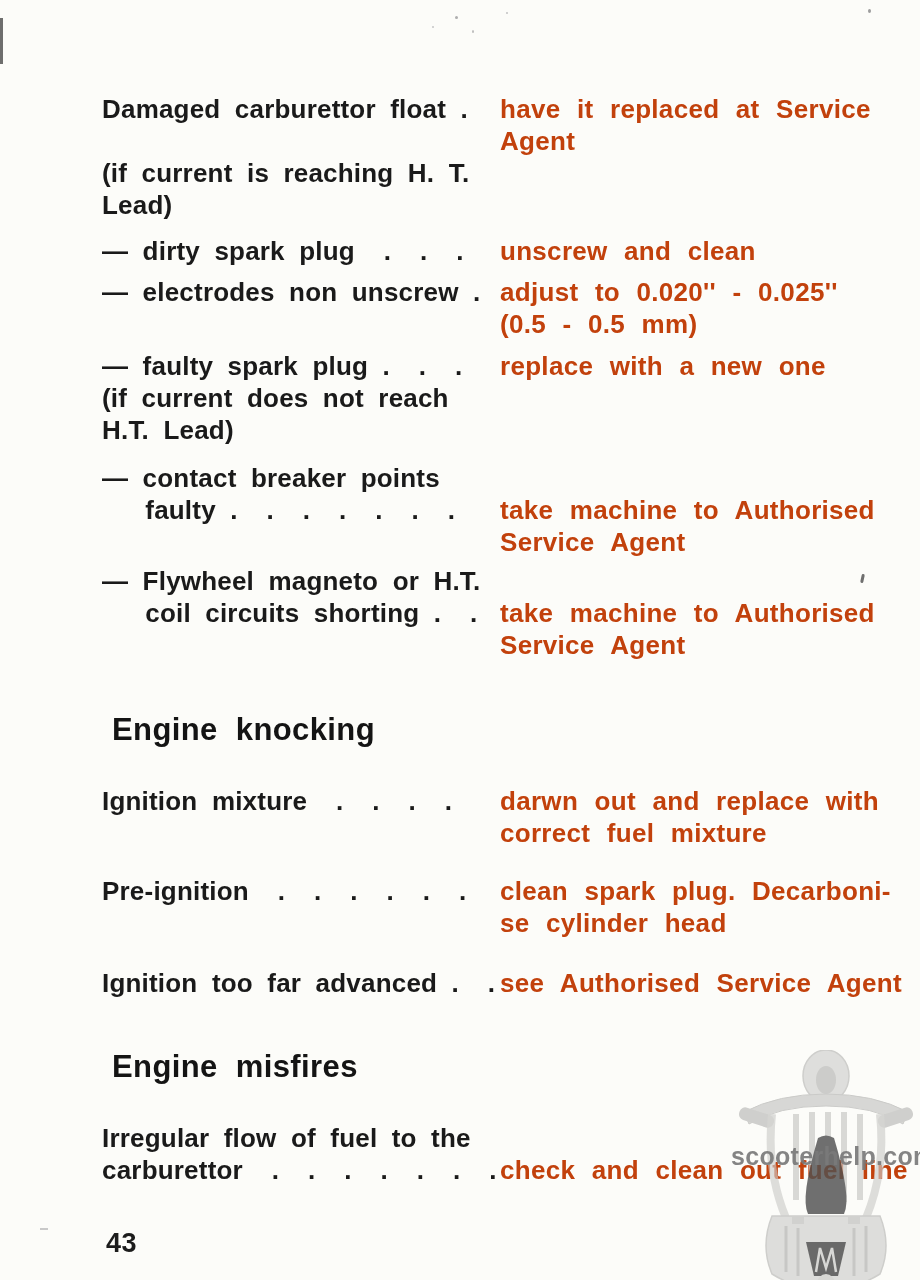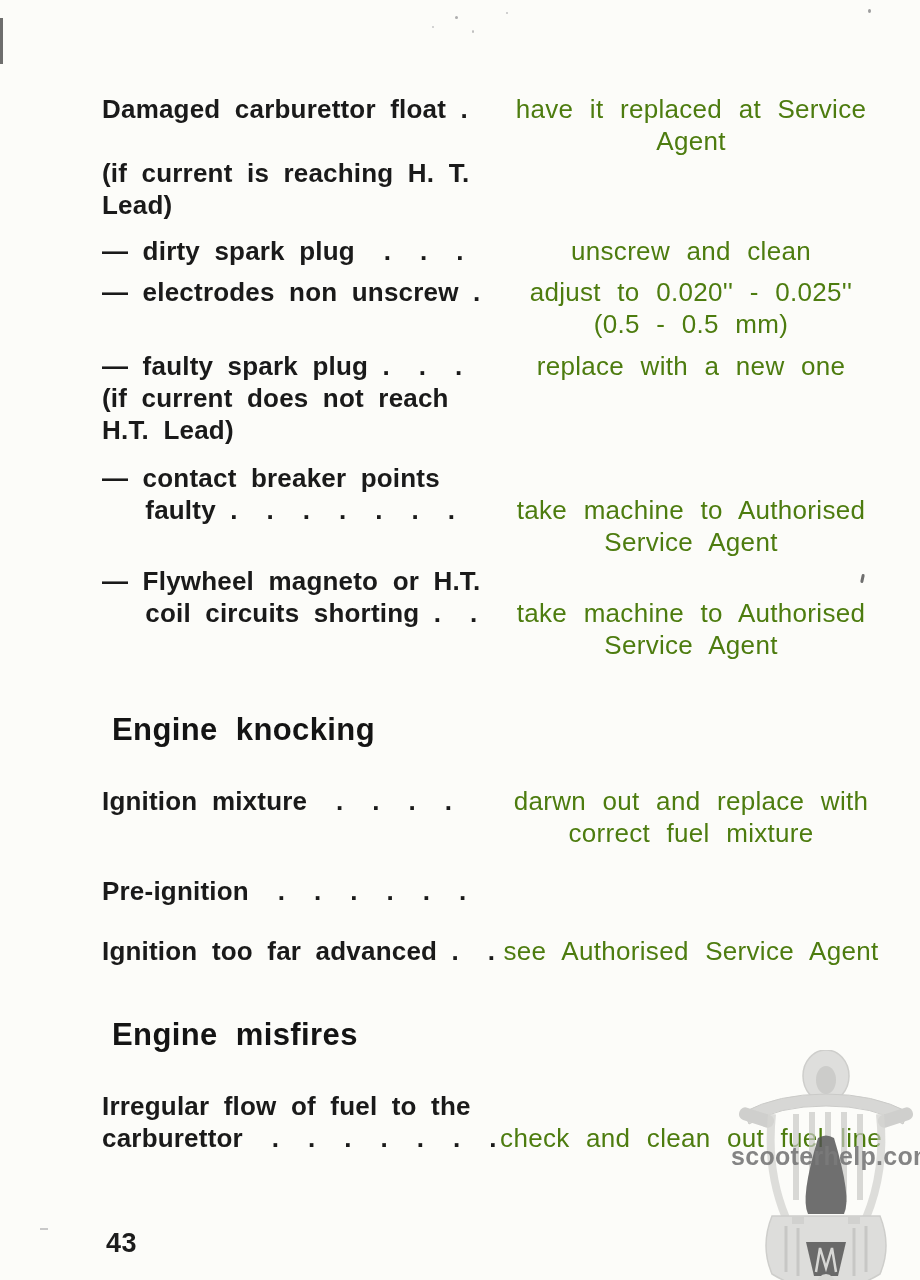--- a/index.html
+++ b/index.html
@@ -14,24 +14,23 @@
   .content{position:absolute;left:102px;top:90px;width:780px;}
   .row{display:flex;align-items:flex-start;}
   .sym{
     flex:none;width:398px;
     font-size:26px;line-height:32px;font-weight:bold;
     white-space:pre;word-spacing:7px;letter-spacing:0.2px;
     color:#1a1a1a;
   }
   .rem{
     flex:none;width:382px;
-    font-size:26px;line-height:32px;font-weight:400;
+    font-size:26px;line-height:32px;font-weight:700;
     white-space:pre;word-spacing:9px;letter-spacing:0.3px;
-    color:#4d7c0f;
-    text-align:center;
+    color:#c2410c;
   }
   .rem-offset{padding-top:32px;}
   .heading{
     font-size:31px;line-height:34px;font-weight:bold;
     text-align:left;letter-spacing:0.4px;word-spacing:9px;
     color:#141414;text-indent:10px;
   }
   .pagenum{
     position:absolute;left:106px;top:1228px;
     font-size:27px;font-weight:bold;color:#1c1c1c;
@@ -118,20 +117,22 @@
     <div class="heading" style="margin-top:52px">Engine knocking</div>
 
     <div class="row" style="margin-top:38px">
       <div class="sym">Ignition mixture  .  .  .  .</div>
       <div class="rem">darwn out and replace with
 correct fuel mixture</div>
     </div>
 
     <div class="row" style="margin-top:26px">
       <div class="sym">Pre-ignition  .  .  .  .  .  .</div>
+      <div class="rem">clean spark plug. Decarboni-
+se cylinder head</div>
     </div>
 
     <div class="row" style="margin-top:28px">
       <div class="sym">Ignition too far advanced .  .</div>
       <div class="rem">see Authorised Service Agent</div>
     </div>
 
     <div class="heading" style="margin-top:51px">Engine misfires</div>
 
     <div class="row" style="margin-top:38px">

